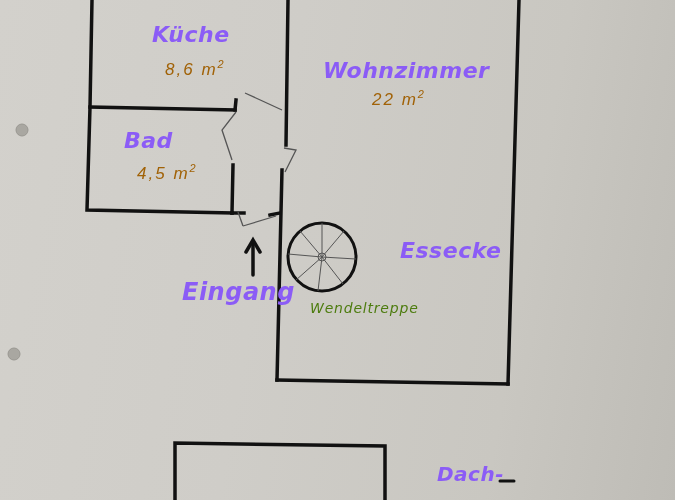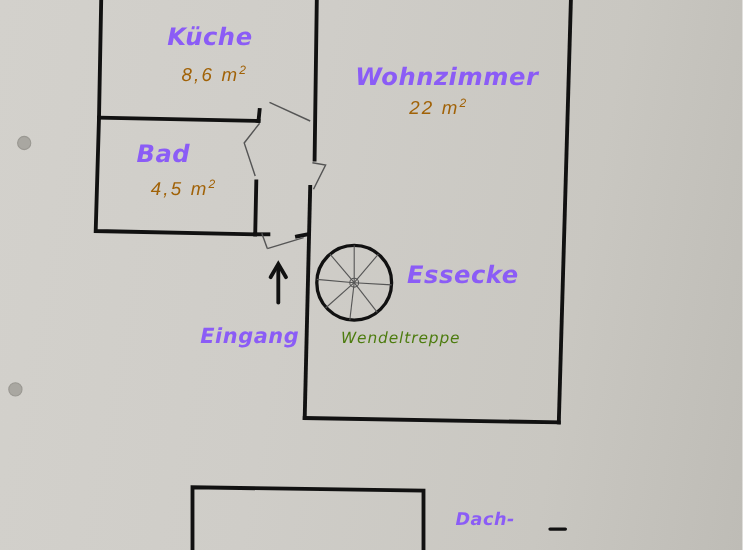--- a/index.html
+++ b/index.html
@@ -109,19 +109,19 @@
 <div class="label room-name" style="left:124px; top:128px;">Bad</div>
 <div class="label area" style="left:126px; top:162px;margin-left:11px;">
   <span>4,5</span> <span>m</span><sup>2</sup>
 </div>
 
 <div class="label room-name" style="left:323px; top:58px;">Wohnzimmer</div>
 <div class="label area" style="left:372px; top:88px;">
   <span>22</span> <span>m</span><sup>2</sup>
 </div>
 
-<div class="label room-name" style="left:370px; top:238px;">Essecke</div>
+<div class="label room-name" style="left:400px; top:238px;">Essecke</div>
 
-<div class="label room-name" style="left:182px; top:295px; font-size:19px;">Eingang</div>
+<div class="label room-name" style="left:182px; top:278px; font-size:24px;">Eingang</div>
 
 <div class="label note" style="left:310px; top:300px;">Wendeltreppe</div>
 
-<div class="label room-name" style="left:414px; top:462px; font-size:16px;">Dach-</div>
+<div class="label room-name" style="left:437px; top:462px; font-size:20px;">Dach-</div>
 
 </body></html>

